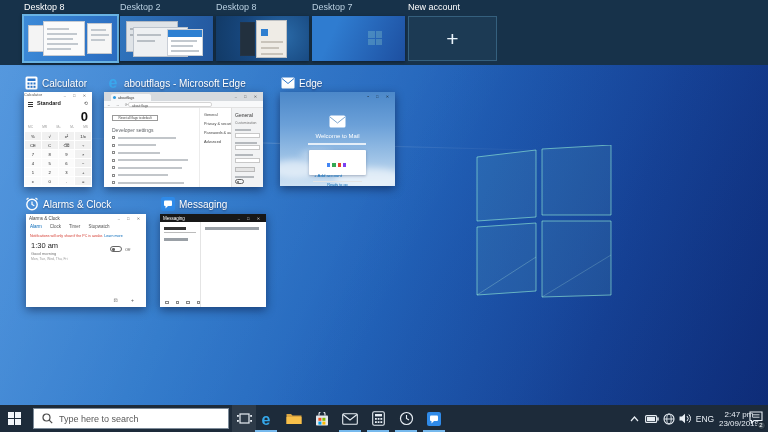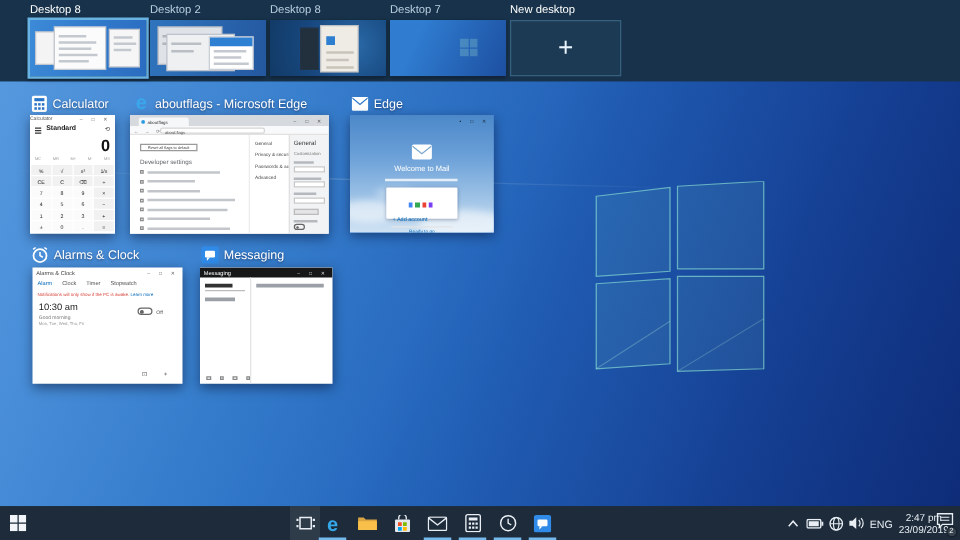--- a/index.html
+++ b/index.html
@@ -140,21 +140,21 @@
     <line x1="3" y1="150" x2="62" y2="112" stroke="rgba(200,255,230,0.25)" stroke-width="1"></line>
     <line x1="68" y1="152" x2="137" y2="110" stroke="rgba(200,255,230,0.2)" stroke-width="1"></line>
   </svg>
 </div>
 
 <div class="abs topstrip">
   <div class="abs dt-label bright" style="left:24px;">Desktop 8</div>
   <div class="abs dt-label" style="left:120px;">Desktop 2</div>
   <div class="abs dt-label" style="left:216px;">Desktop 8</div>
   <div class="abs dt-label" style="left:312px;">Desktop 7</div>
-  <div class="abs dt-label bright" style="left:408px;">New desktop</div>
+  <div class="abs dt-label bright" style="left:408px;">New account</div>
 
   <div class="abs dt selected" style="left:22px;">
     <div class="dt-inner" style="background:linear-gradient(100deg,#3c8ad8,#2a6cc0);">
       <div class="mini-win" style="left:4px;top:9px;width:16px;height:27px;background:#f4f4f4;"></div>
       <div class="mini-win" style="left:19px;top:5px;width:42px;height:35px;background:#fbfbfb;">
         <div class="mini-line" style="left:3px;top:6px;width:22px;"></div>
         <div class="mini-line" style="left:3px;top:11px;width:30px;"></div>
         <div class="mini-line" style="left:3px;top:16px;width:26px;"></div>
         <div class="mini-line" style="left:3px;top:21px;width:31px;"></div>
         <div class="mini-line" style="left:3px;top:26px;width:24px;"></div>
@@ -390,21 +390,21 @@
   <div class="winctl" style="right:3px;top:1.5px;">– □ ✕</div>
   <div class="alarms-tabs">
       <div class="active">Alarm</div>
       <div>Clock</div>
       <div>Timer</div>
       <div>Stopwatch</div>
     </div>
   <div class="alarm-notice">
     <span style="color:#d43a2f;">Notifications will only show if the PC is awake.</span> <span>Learn more</span>
   </div>
-  <div class="alarm-time">10:30 am</div>
+  <div class="alarm-time">1:30 am</div>
   <div class="alarm-name">Good morning</div>
   <div class="alarm-days">Mon, Tue, Wed, Thu, Fri</div>
   <div class="alarm-toggle"></div>
   <div class="alarm-off">Off</div>
   <div class="alarm-bottomicons">⊡ +</div>
 </div>
 
 <div class="abs thumb-window" style="left:160px;top:214px;width:106px;height:93px;">
   <div class="abs msg-titlebar">
     <div class="msg-title">Messaging</div>
@@ -426,20 +426,27 @@
 <div class="abs taskbar">
   <div class="abs tb-btn" style="left:0;width:28px;">
     <svg width="13" height="13" viewBox="0 0 13 13">
       <rect x="0" y="0" width="6" height="6" fill="#f2f6fa"></rect>
         <rect x="7" y="0" width="6" height="6" fill="#f2f6fa"></rect>
       <rect x="0" y="7" width="6" height="6" fill="#f2f6fa"></rect>
         <rect x="7" y="7" width="6" height="6" fill="#f2f6fa"></rect>
     </svg>
   </div>
 
+  <div class="abs searchbox">
+    <svg style="margin:0 6px 0 8px;" width="11" height="11" viewBox="0 0 11 11">
+      <circle cx="4.5" cy="4.5" r="3.5" fill="none" stroke="#4a4a4a" stroke-width="1.2"></circle>
+      <line x1="7.2" y1="7.2" x2="10.2" y2="10.2" stroke="#4a4a4a" stroke-width="1.2"></line>
+    </svg>
+    <input type="text" placeholder="Type here to search" style="">
+  </div>
 
   <div class="abs tb-btn" style="left:232px;width:24px;background:rgba(255,255,255,.08);">
     <svg width="15" height="13" viewBox="0 0 15 13">
       <rect x="3" y="2" width="9" height="9" fill="none" stroke="#e8eef4" stroke-width="1.2"></rect>
       <rect x="0" y="3" width="1.8" height="1.8" fill="#e8eef4"></rect>
         <rect x="0" y="8" width="1.8" height="1.8" fill="#e8eef4"></rect>
       <rect x="13.2" y="3" width="1.8" height="1.8" fill="#e8eef4"></rect>
         <rect x="13.2" y="8" width="1.8" height="1.8" fill="#e8eef4"></rect>
     </svg>
   </div>

